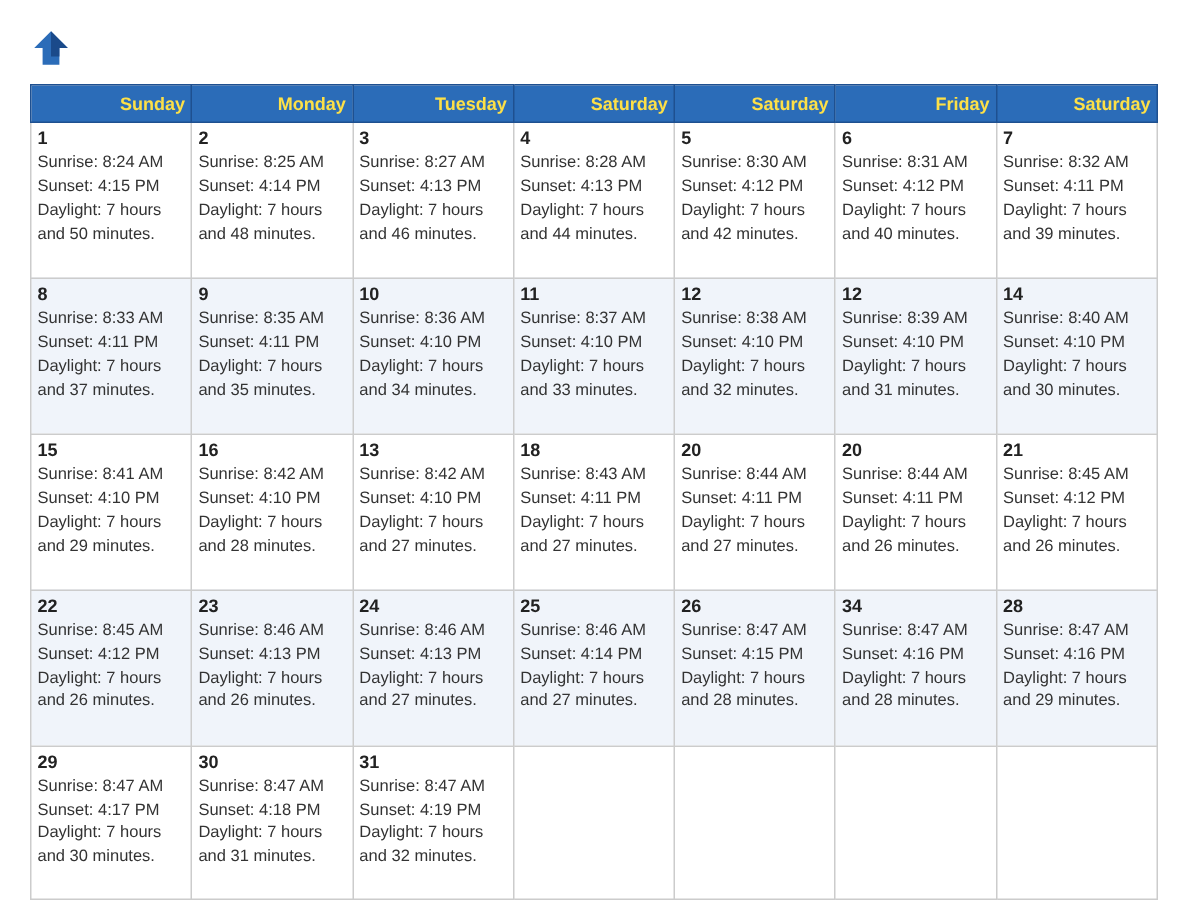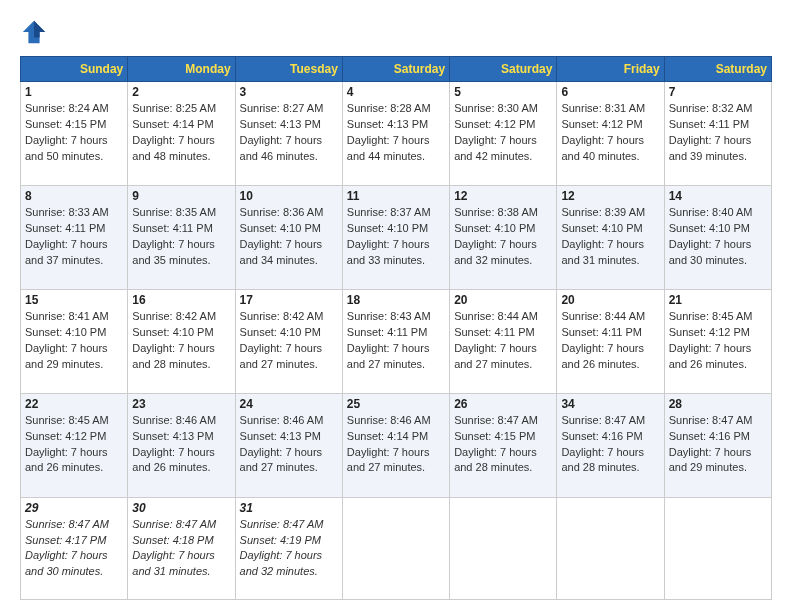--- a/index.html
+++ b/index.html
@@ -74,21 +74,20 @@
       border: 1px solid #ccc;
       vertical-align: top;
       padding: 3px 4px;
       font-size: 9.5px;
       color: #333;
       background: #fff;
       height: 88px;
     }
     .calendar tr:last-child td {
       height: 82px;
-      font-style: italic;
     }
     .day-num {
       font-size: 12px;
       font-weight: bold;
       color: #222;
       display: block;
       margin-bottom: 2px;
     }
     .day-info {
       font-size: 11px;
@@ -199,21 +198,21 @@
         <tr>
           <td>
             <span class="day-num">15</span>
             <div class="day-info">Sunrise: 8:41 AM<br>Sunset: 4:10 PM<br>Daylight: 7 hours and 29 minutes.</div>
           </td>
           <td>
             <span class="day-num">16</span>
             <div class="day-info">Sunrise: 8:42 AM<br>Sunset: 4:10 PM<br>Daylight: 7 hours and 28 minutes.</div>
           </td>
           <td>
-            <span class="day-num">17</span>
+            <span class="day-num">13</span>
             <div class="day-info">Sunrise: 8:42 AM<br>Sunset: 4:10 PM<br>Daylight: 7 hours and 27 minutes.</div>
           </td>
           <td>
             <span class="day-num">18</span>
             <div class="day-info">Sunrise: 8:43 AM<br>Sunset: 4:11 PM<br>Daylight: 7 hours and 27 minutes.</div>
           </td>
           <td>
             <span class="day-num">20</span>
             <div class="day-info">Sunrise: 8:44 AM<br>Sunset: 4:11 PM<br>Daylight: 7 hours and 27 minutes.</div>
           </td>

